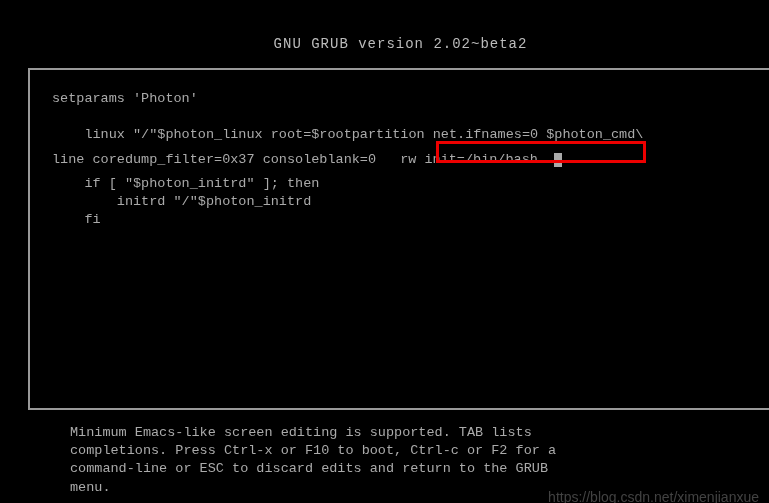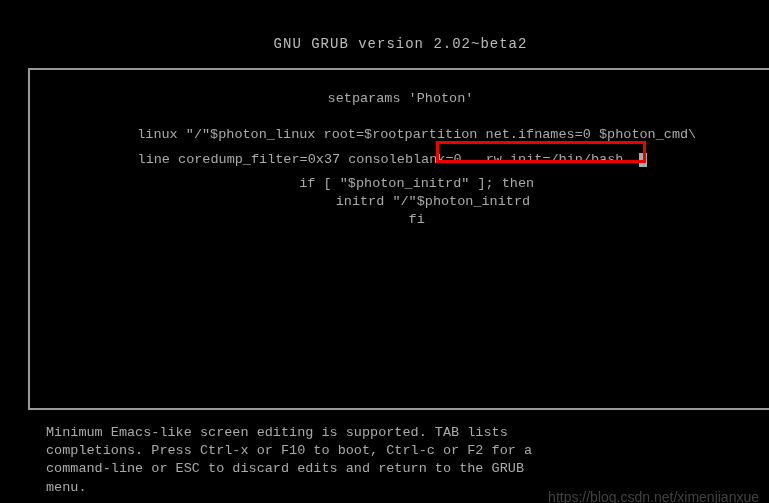--- a/index.html
+++ b/index.html
@@ -28,29 +28,28 @@
       margin: 8px 12px;
       height: 342px;
       padding: 12px 6px;
       position: relative;
     }
     .code-content {
       white-space: pre;
       line-height: 1.35;
       color: #aaa;
       font-size: 13.5px;
-      text-align: center;
     }
     .highlight-box {
       position: absolute;
       border: 3px solid #e00;
       pointer-events: none;
     }
     .help-text {
-      margin: 14px 54px 0 30px;
+      margin: 14px 54px 0 54px;
       color: #aaa;
       line-height: 1.35;
       white-space: pre-wrap;
       font-size: 13.5px;
     }
     .cursor {
       display: inline-block;
       width: 8px;
       height: 14px;
       background: #aaa;

